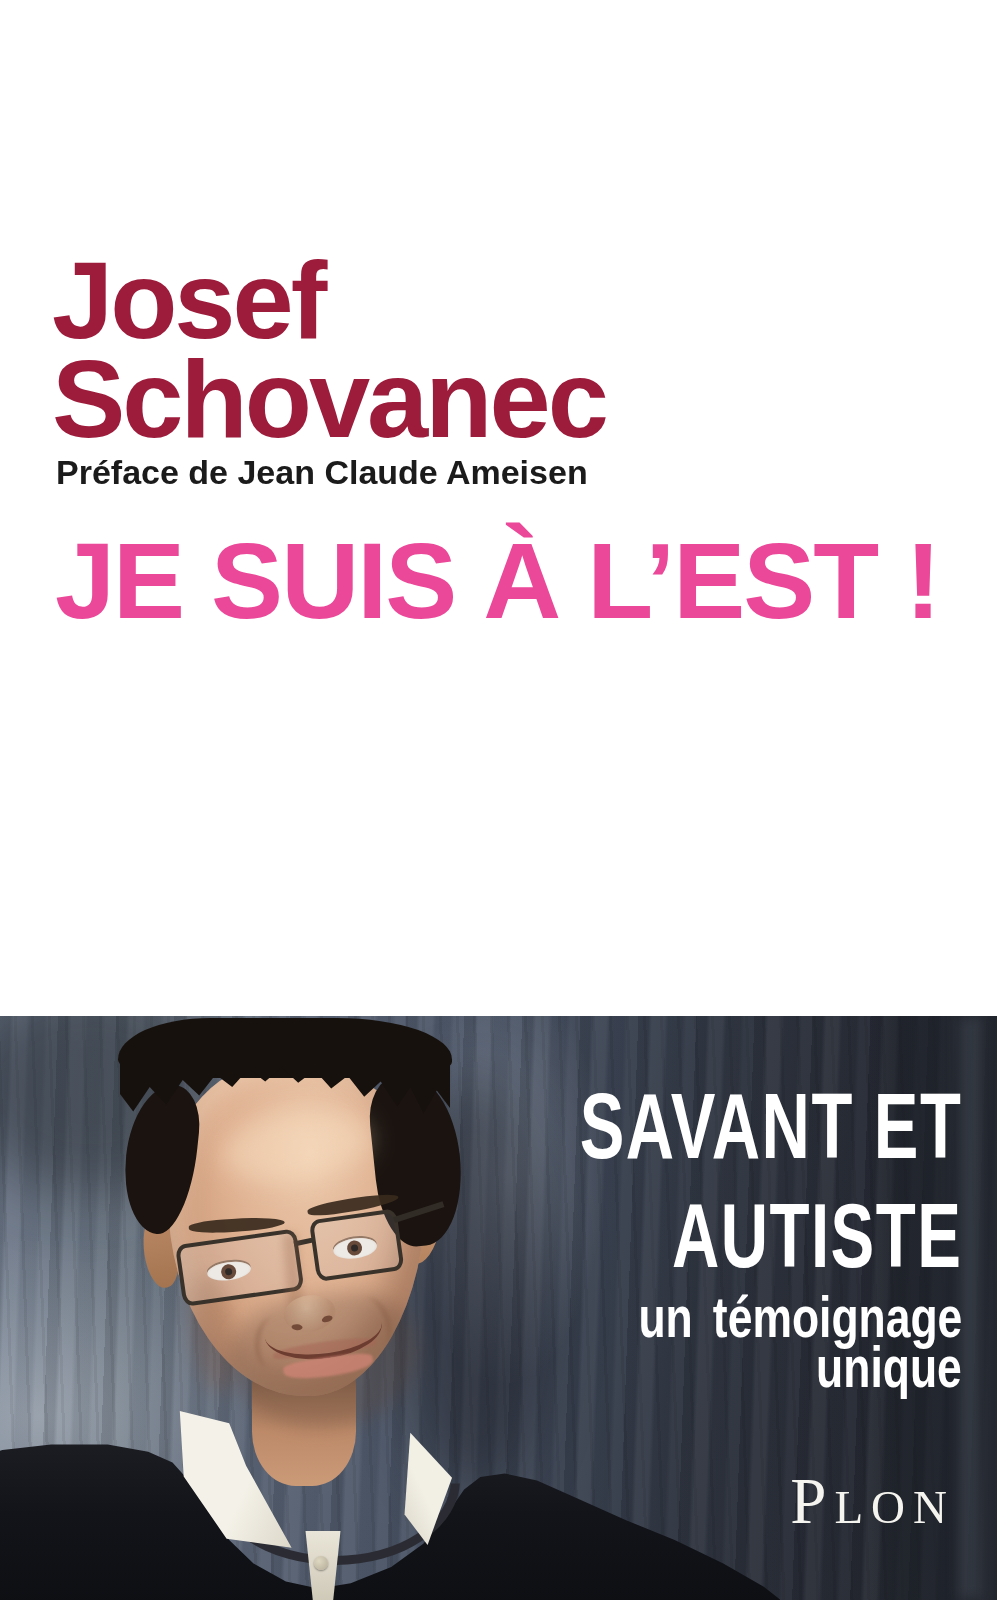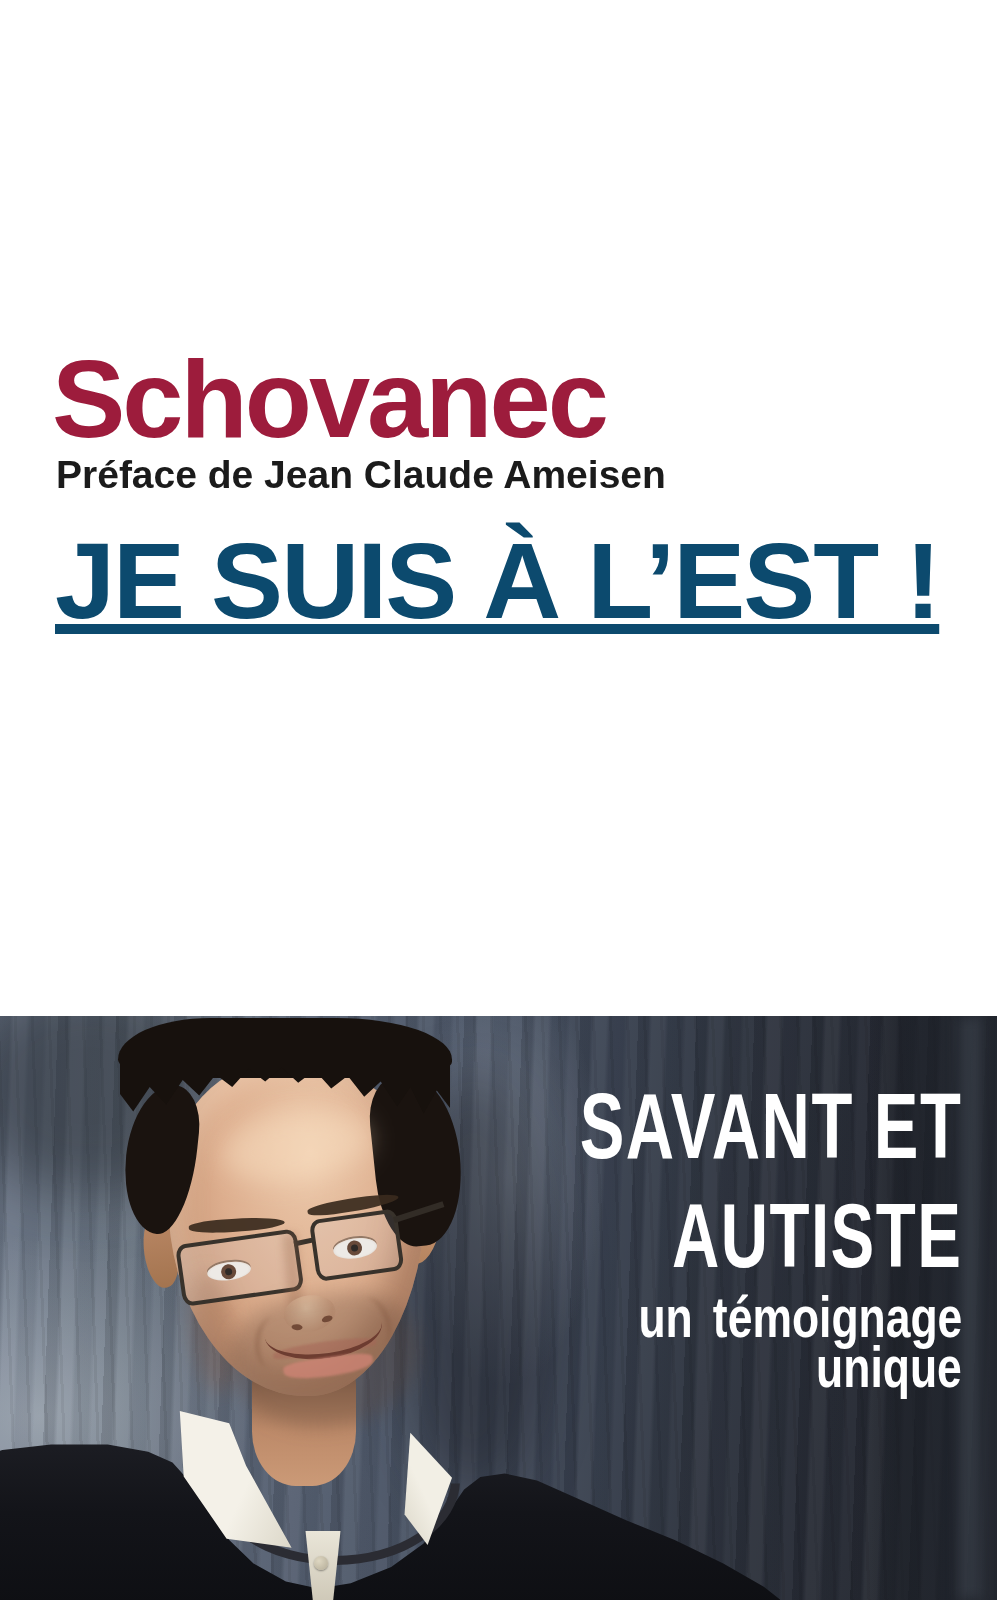--- a/index.html
+++ b/index.html
@@ -10,25 +10,25 @@
   }
   
   .author-line{
     position:absolute;left:52px;color:#9d1c3c;font-weight:bold;
     font-size:110px;line-height:1;letter-spacing:-3px;white-space:nowrap;
   }
   .author-line.l1{top:245px;}
   .author-line.l2{top:344px;}
   .preface{
     position:absolute;left:56px;top:455px;color:#1b1b1b;font-weight:bold;
-    font-size:39px;line-height:1;white-space:nowrap;letter-spacing:0px;
+    font-size:34px;line-height:1;white-space:nowrap;letter-spacing:0px;
   }
   .title{
-    position:absolute;left:55px;top:527px;color:#0c4a6e;font-weight:bold;
-    font-size:108px;line-height:1;letter-spacing:-2px;white-space:nowrap;text-decoration:underline;
+    position:absolute;left:55px;top:527px;color:#ec4899;font-weight:bold;
+    font-size:108px;line-height:1;letter-spacing:-2px;white-space:nowrap;
   }
   
   .photo{
     position:absolute;left:0;top:1016px;width:997px;height:584px;overflow:hidden;
     background:#3a4250;
   }
   .curtain{
     position:absolute;inset:0;
     background:
       radial-gradient(ellipse 300px 260px at 40px 400px, rgba(205,212,220,0.45), rgba(205,212,220,0) 70%),
@@ -135,39 +135,41 @@
   .forehead-hl{position:absolute;left:60px;top:52px;width:150px;height:70px;background:rgba(255,232,202,0.4);
     border-radius:50%;filter:blur(12px);}
   .cheek-shadow{position:absolute;left:6px;top:200px;width:42px;height:120px;background:rgba(135,85,60,0.3);
     border-radius:50%;filter:blur(10px);}
 </style>
 </head>
 <body>
 
 <div class="cover">
 
+  <div class="author-line l1">Josef</div>
   <div class="author-line l2">Schovanec</div>
 
   <div class="preface">Préface de Jean Claude Ameisen</div>
 
   <div class="title">JE SUIS À L’EST !</div>
 
   <div class="photo" aria-label="Portrait photo of a smiling young man with short dark hair and rectangular glasses, wearing a white shirt collar under a dark crew-neck sweater, in front of a gray-blue curtain">
     <div class="curtain"></div>
     <div class="curtain-folds"></div>
     <div class="tl-shade"></div>
     <div class="right-band"></div>
     <div class="right-stripe"></div>
     <div class="head-shadow"></div>
 
     <div class="tag caps l1">SAVANT ET</div>
     <div class="tag caps l2">AUTISTE</div>
     <div class="tag sub l3">un témoignage</div>
     <div class="tag sub l4">unique</div>
 
+    <div class="publisher">PLON</div>
 
     <div class="person">
       <div class="neck"></div>
       <div class="sweater"></div>
       <div class="rib"></div>
       <div class="placket"></div>
       <div class="button"></div>
       <div class="collar-l"></div>
       <div class="collar-r"></div>
 

